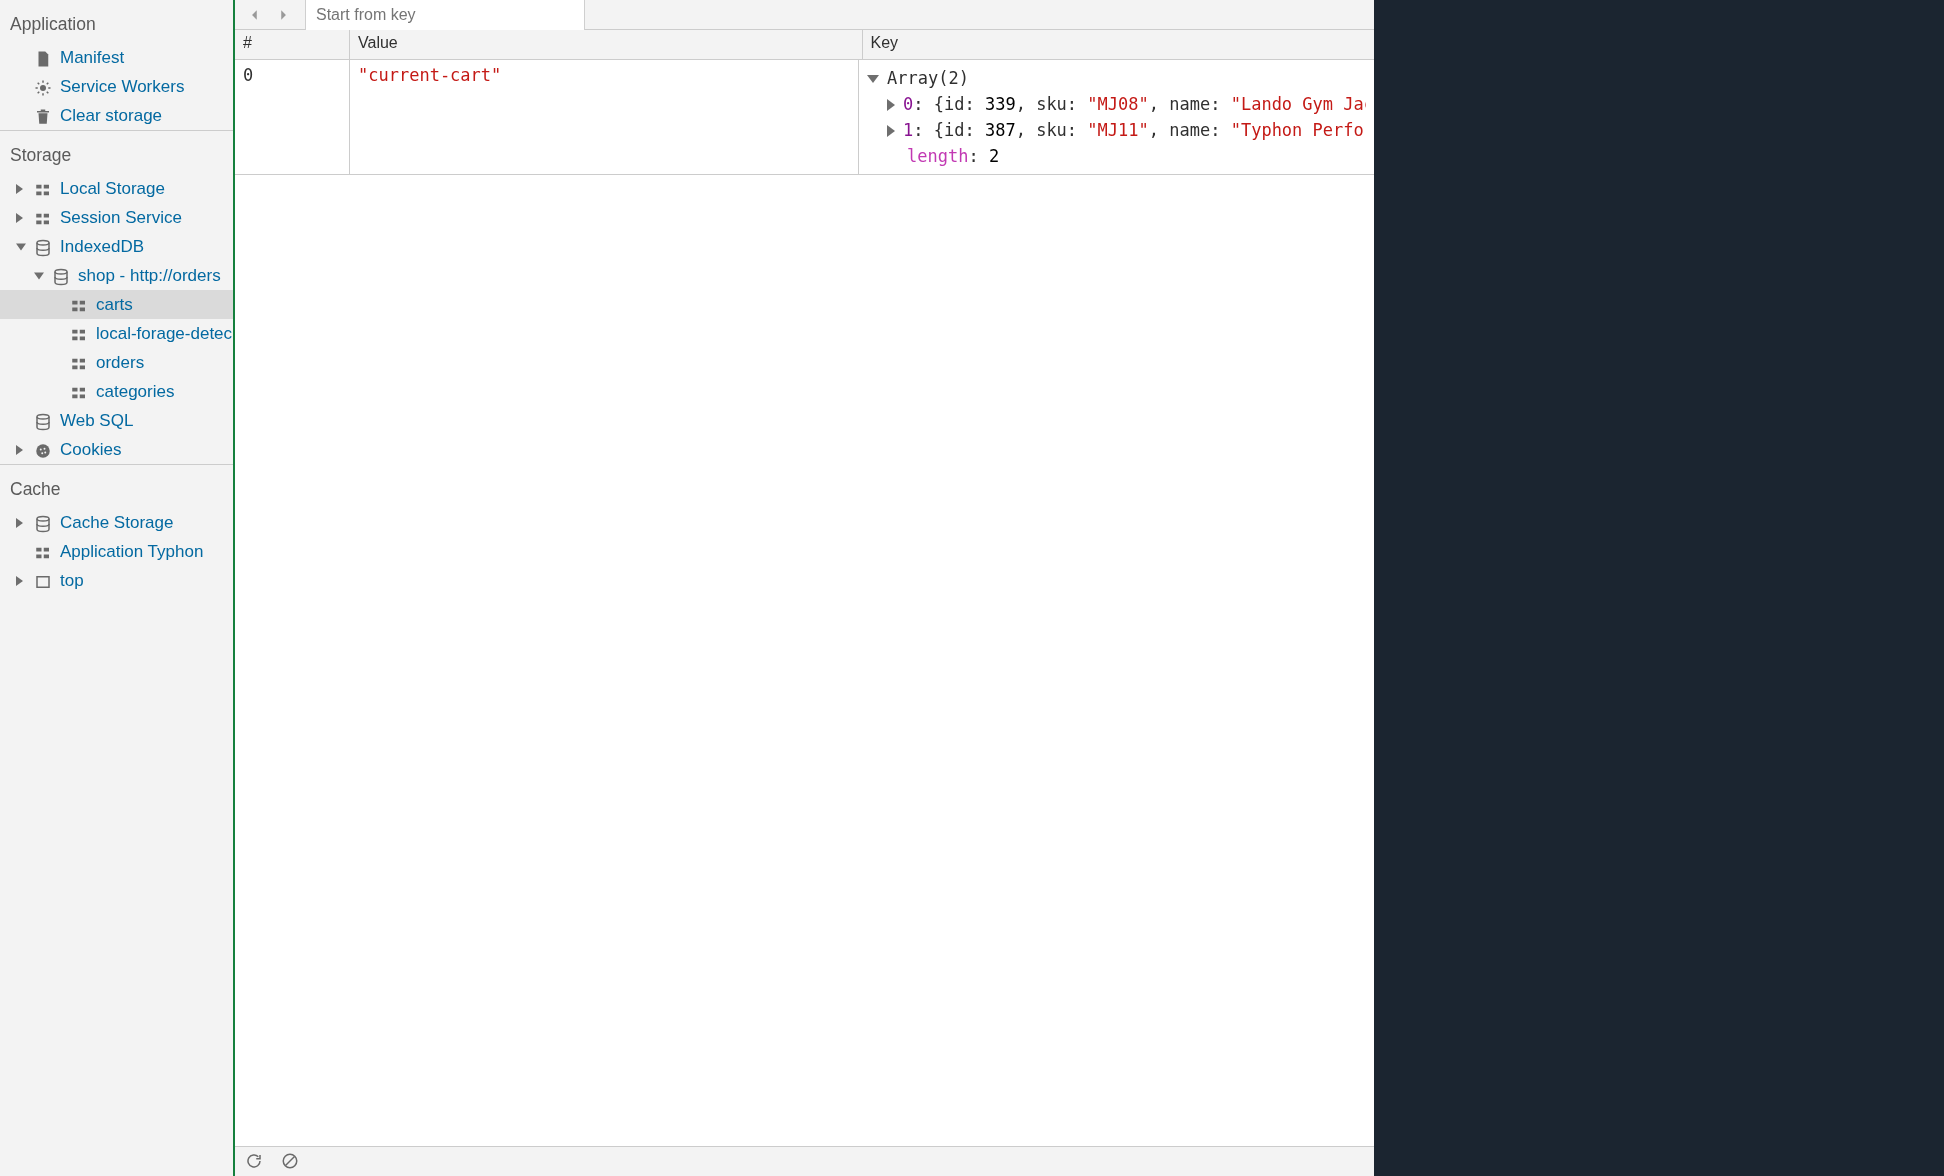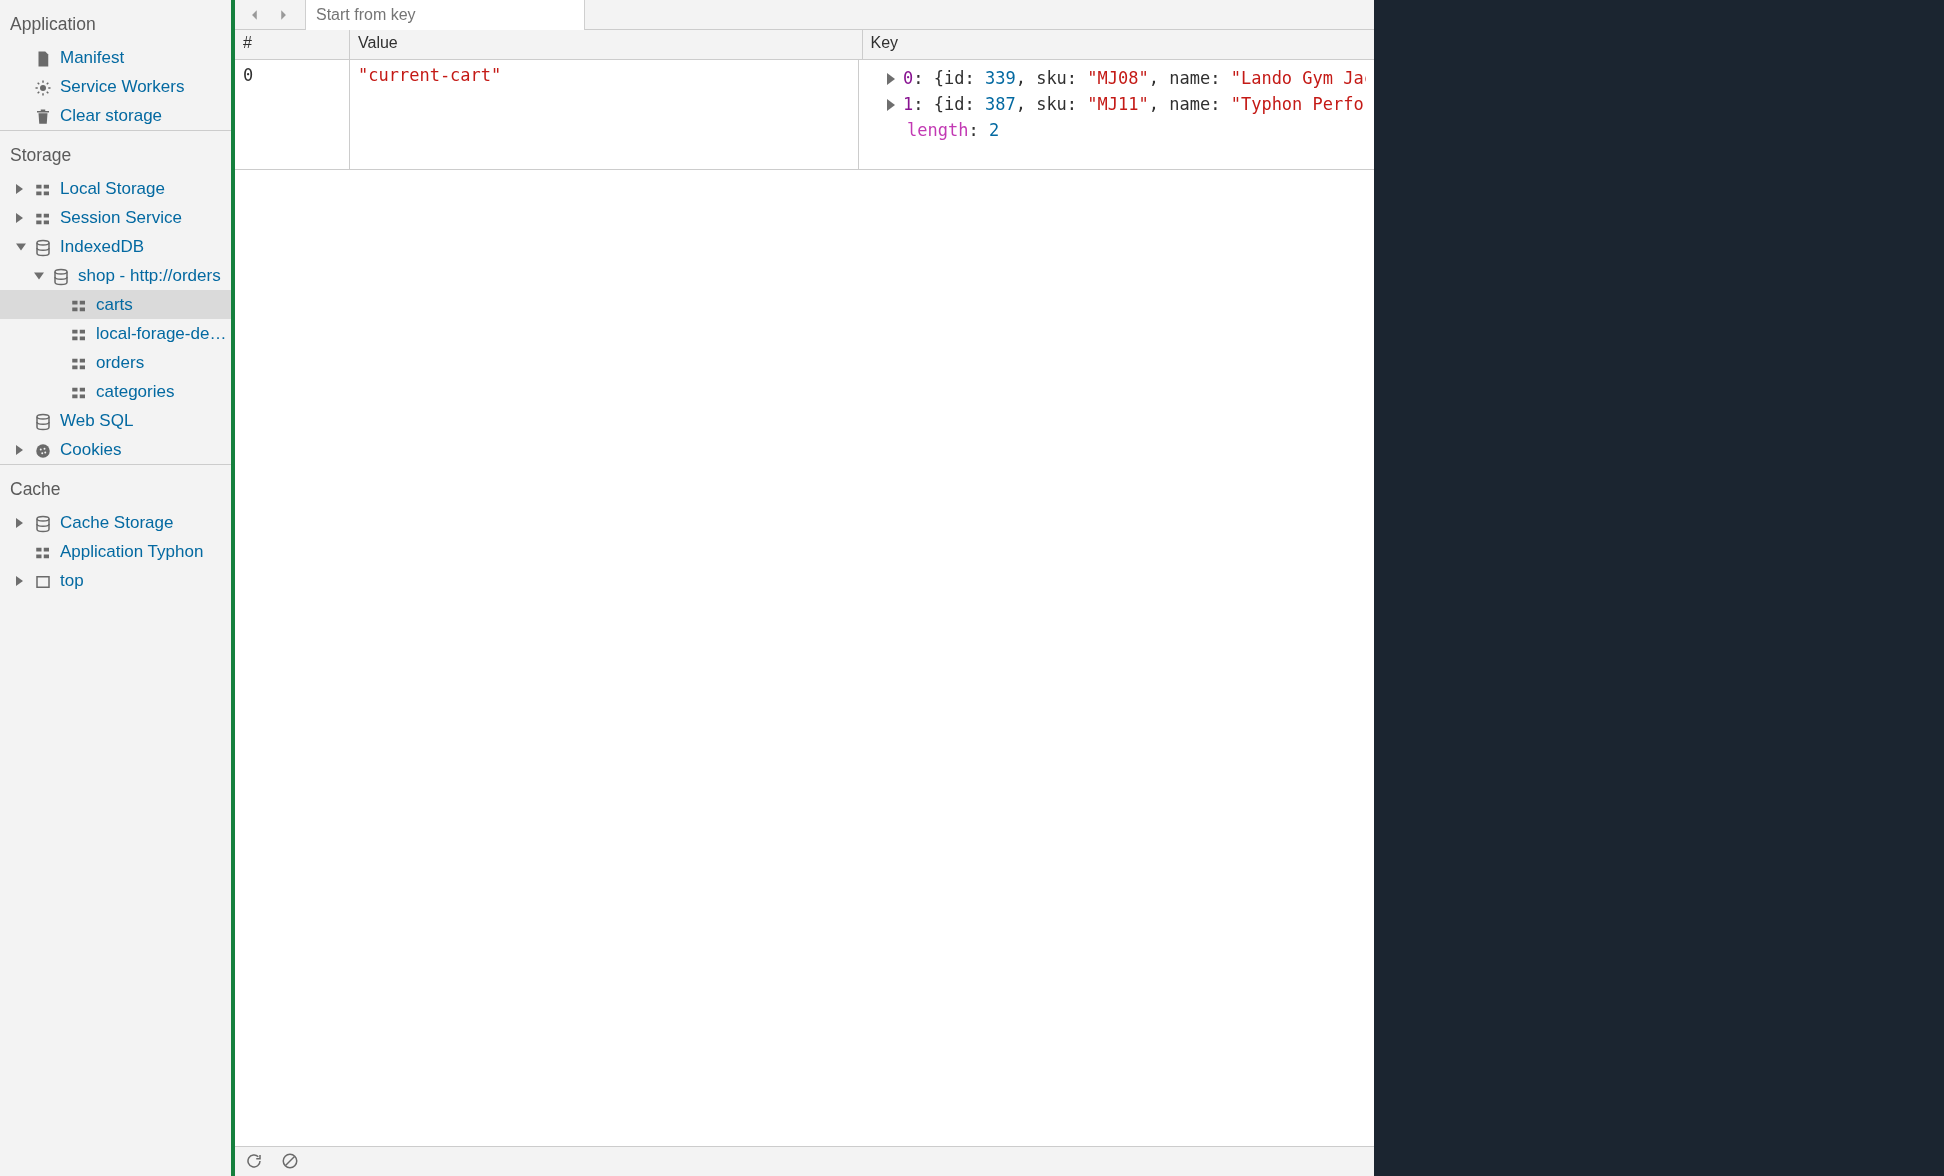--- a/index.html
+++ b/index.html
@@ -12,21 +12,21 @@
     display: flex;
     background: #fff;
     overflow: hidden;
   }
 
   
   .sidebar {
     width: 235px;
     min-width: 235px;
     background: #f3f3f3;
-    border-right: 4px solid #15803d;
+    border-right: 2px solid #15803d;
     overflow: hidden;
     padding-top: 0;
   }
   .section-title {
     font-size: 17.5px;
     color: #5a5a5a;
     padding: 14px 0 8px 10px;
     border-top: 1px solid #cccccc;
   }
   .section-title.first { border-top: none; padding-top: 14px; }
@@ -155,21 +155,21 @@
     border-style: solid;
     margin-right: 8px;
     vertical-align: middle;
   }
   .disc.d-down { border-width: 8px 6px 0 6px; border-color: #6e6e6e transparent transparent transparent; }
   .disc.d-right { border-width: 6px 0 6px 8px; border-color: transparent transparent transparent #6e6e6e; }
   .ind1 { padding-left: 20px; }
   .ind2 { padding-left: 40px; }
   .k-idx { color: #881391; }
   .k-len { color: #c239b3; }
-  .v-num { color: #0369a1; margin-top: 40px; }
+  .v-num { color: #000000; margin-top: 40px; }
   .v-str { color: #c41a16; }
   .v-sym { color: #303030; }
 
   
   .darkstrip { width: 4px; background: #1b2530; }
   .sliver-wrap { width: 566px; position: relative; background: #1b2530; overflow: hidden; }
 </style>
 </head>
 <body>
 
@@ -338,20 +338,23 @@
       <div class="col col-key">Key</div>
     </div>
 
     <div class="grid-row">
       <div class="col col-idx">0</div>
       <div class="col col-key">
         <span class="v-str">"current-cart"</span>
       </div>
       <div class="col col-val">
 
+        <div class="obj-line">
+          <span class="disc d-down"></span><span class="v-sym">Array(2)</span>
+        </div>
 
         <div class="obj-line ind1">
           <span class="disc d-right"></span><span class="k-idx">0</span><span class="v-sym">: {</span><span class="v-sym">id</span><span class="v-sym">: </span><span class="v-num">339</span><span class="v-sym">, </span><span class="v-sym">sku</span><span class="v-sym">: </span><span class="v-str">"MJ08"</span><span class="v-sym">, </span><span class="v-sym">name</span><span class="v-sym">: </span><span class="v-str">"Lando Gym Jacket</span>
         </div>
 
         <div class="obj-line ind1">
           <span class="disc d-right"></span><span class="k-idx">1</span><span class="v-sym">: {</span><span class="v-sym">id</span><span class="v-sym">: </span><span class="v-num">387</span><span class="v-sym">, </span><span class="v-sym">sku</span><span class="v-sym">: </span><span class="v-str">"MJ11"</span><span class="v-sym">, </span><span class="v-sym">name</span><span class="v-sym">: </span><span class="v-str">"Typhon Performan</span>
         </div>
 
         <div class="obj-line ind2">

